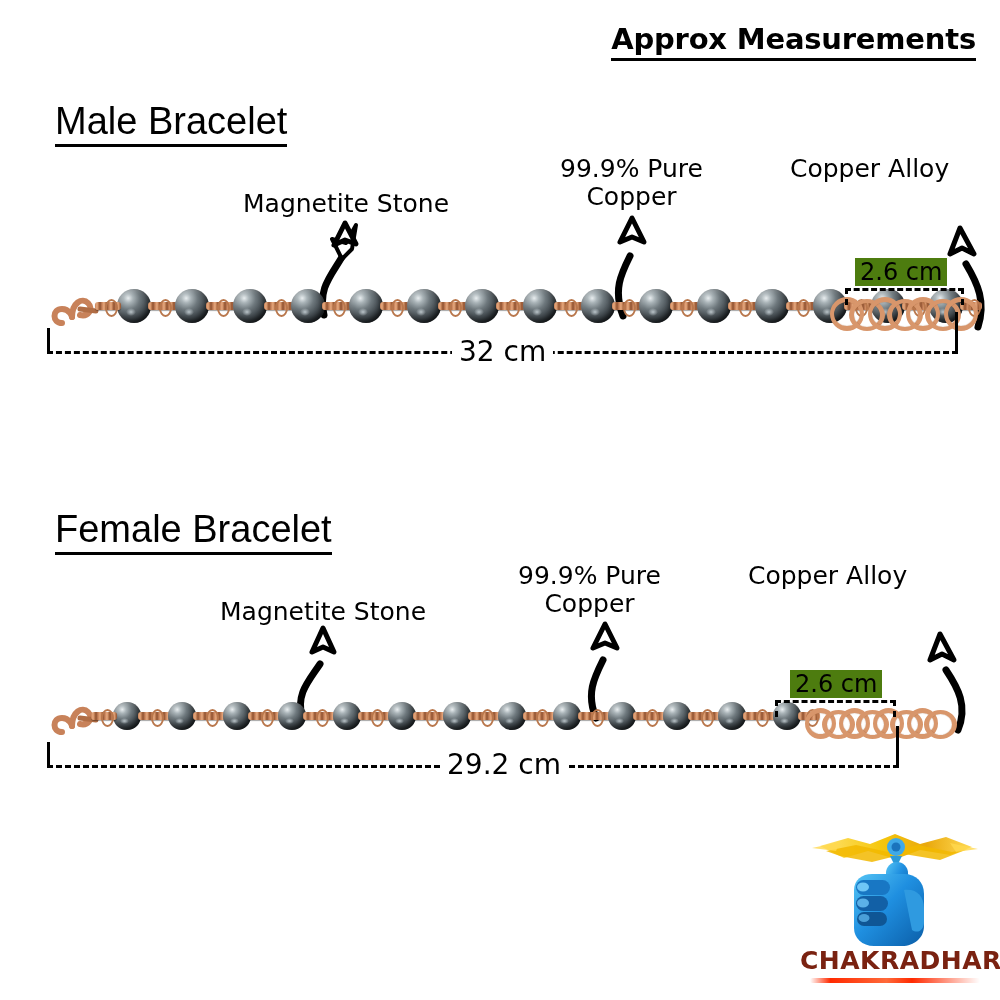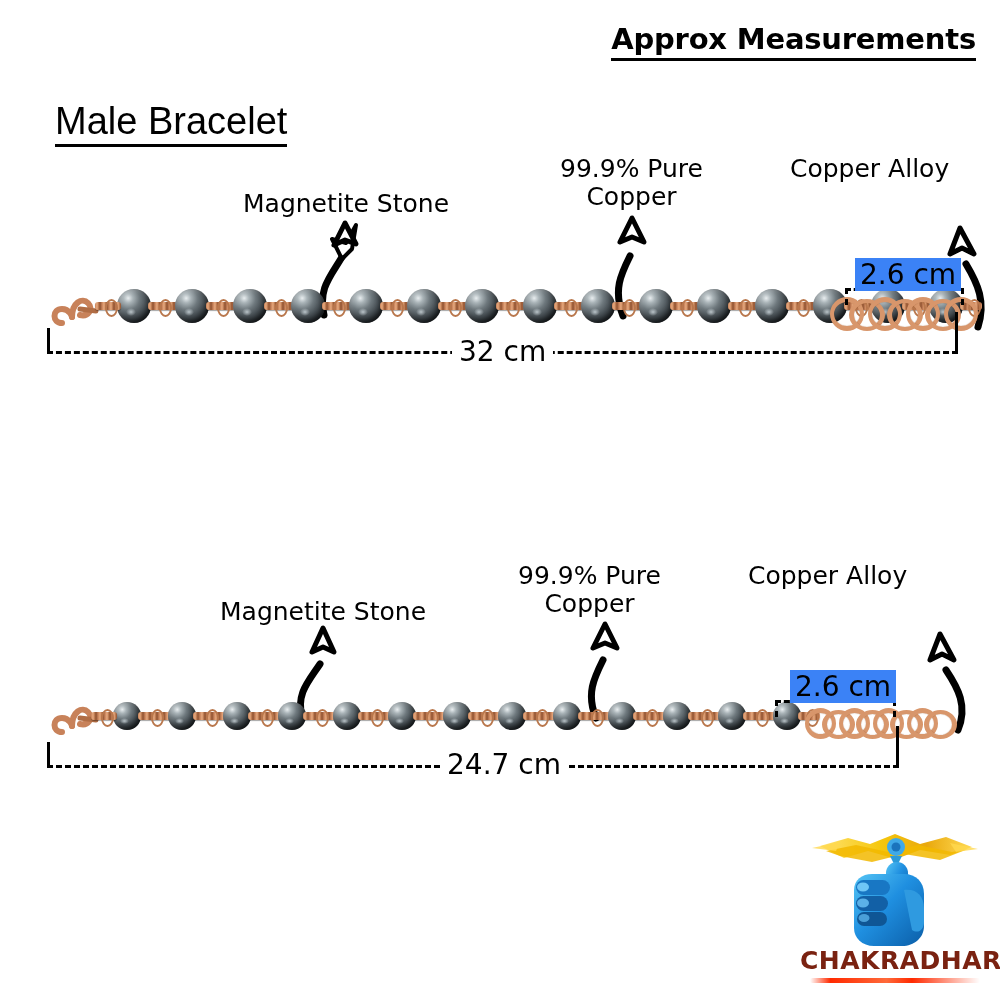--- a/index.html
+++ b/index.html
@@ -48,23 +48,23 @@
   .dim-label {
     font-family: "DejaVu Sans", sans-serif;
     font-size: 28px;
     font-weight: 400;
     background: #ffffff;
     padding: 0 7px;
     white-space: nowrap;
   }
   .dim-label-sm {
     font-family: "DejaVu Sans", sans-serif;
-    font-size: 28px;
+    font-size: 24px;
     font-weight: 400;
-    background: #3b82f6;
+    background: #4d7c0f;
     padding: 0 5px;
     white-space: nowrap;
   }
 
   
   .dash-h {
     border-top: 3px dashed #000;
     height: 0;
   }
   .tick-v {
@@ -234,20 +234,21 @@
   </div>
 
   <div class="abs bracket-top" style="left:845px; top:288px; width:113px;"></div>
   <div class="abs dim-label-sm" style="left:855px; top:258px;">2.6 cm</div>
 
   <div class="abs tick-v" style="left:47px; top:328px; height:26px;"></div>
   <div class="abs dash-h" style="left:47px; top:351px; width:911px;"></div>
   <div class="abs tick-v" style="left:955px; top:312px; height:42px;"></div>
   <div class="abs dim-label" style="left:452px; top:335px;">32 cm</div>
 
+  <div class="abs hdr-section" style="left:55px; top:508px;">Female Bracelet</div>
 
   <div class="abs callout" style="left:220px; top:598px;">Magnetite Stone</div>
   <svg class="abs" style="left:268px; top:622px;" width="80" height="100">
     <path d="M34,95 C28,72 40,60 52,42" stroke="#000" stroke-width="7" fill="none" stroke-linecap="round"></path>
     <path d="M55,6 L44,30 L55,25 L66,30 Z" fill="#ffffff" stroke="#000" stroke-width="5" stroke-linejoin="round"></path>
   </svg>
 
   <div class="abs callout" style="left:518px; top:562px;">
     <div>99.9% Pure</div>
     <div>Copper</div>
@@ -314,21 +315,21 @@
         <div class="link" style="left: 119px; top: 6px; width: 23px; height: 21px; border-width: 4px 5px;"></div>
       </div>
   </div>
 
   <div class="abs bracket-top" style="left:775px; top:700px; width:115px;"></div>
   <div class="abs dim-label-sm" style="left:790px; top:670px;">2.6 cm</div>
 
   <div class="abs tick-v" style="left:47px; top:742px; height:26px;"></div>
   <div class="abs dash-h" style="left:47px; top:765px; width:852px;"></div>
   <div class="abs tick-v" style="left:896px; top:726px; height:42px;"></div>
-  <div class="abs dim-label" style="left:440px; top:748px;">24.7 cm</div>
+  <div class="abs dim-label" style="left:440px; top:748px;">29.2 cm</div>
 
   <div id="logo" style="left:800px; top:818px; width:190px; height:172px;">
 
     <svg width="190" height="130" viewBox="0 0 190 130">
       <defs>
         <linearGradient id="handG" x1="0" y1="0" x2="1" y2="1">
           <stop offset="0%" stop-color="#56c5f5"></stop>
           <stop offset="45%" stop-color="#1f8fe0"></stop>
           <stop offset="100%" stop-color="#0b5ea8"></stop>
         </linearGradient>

